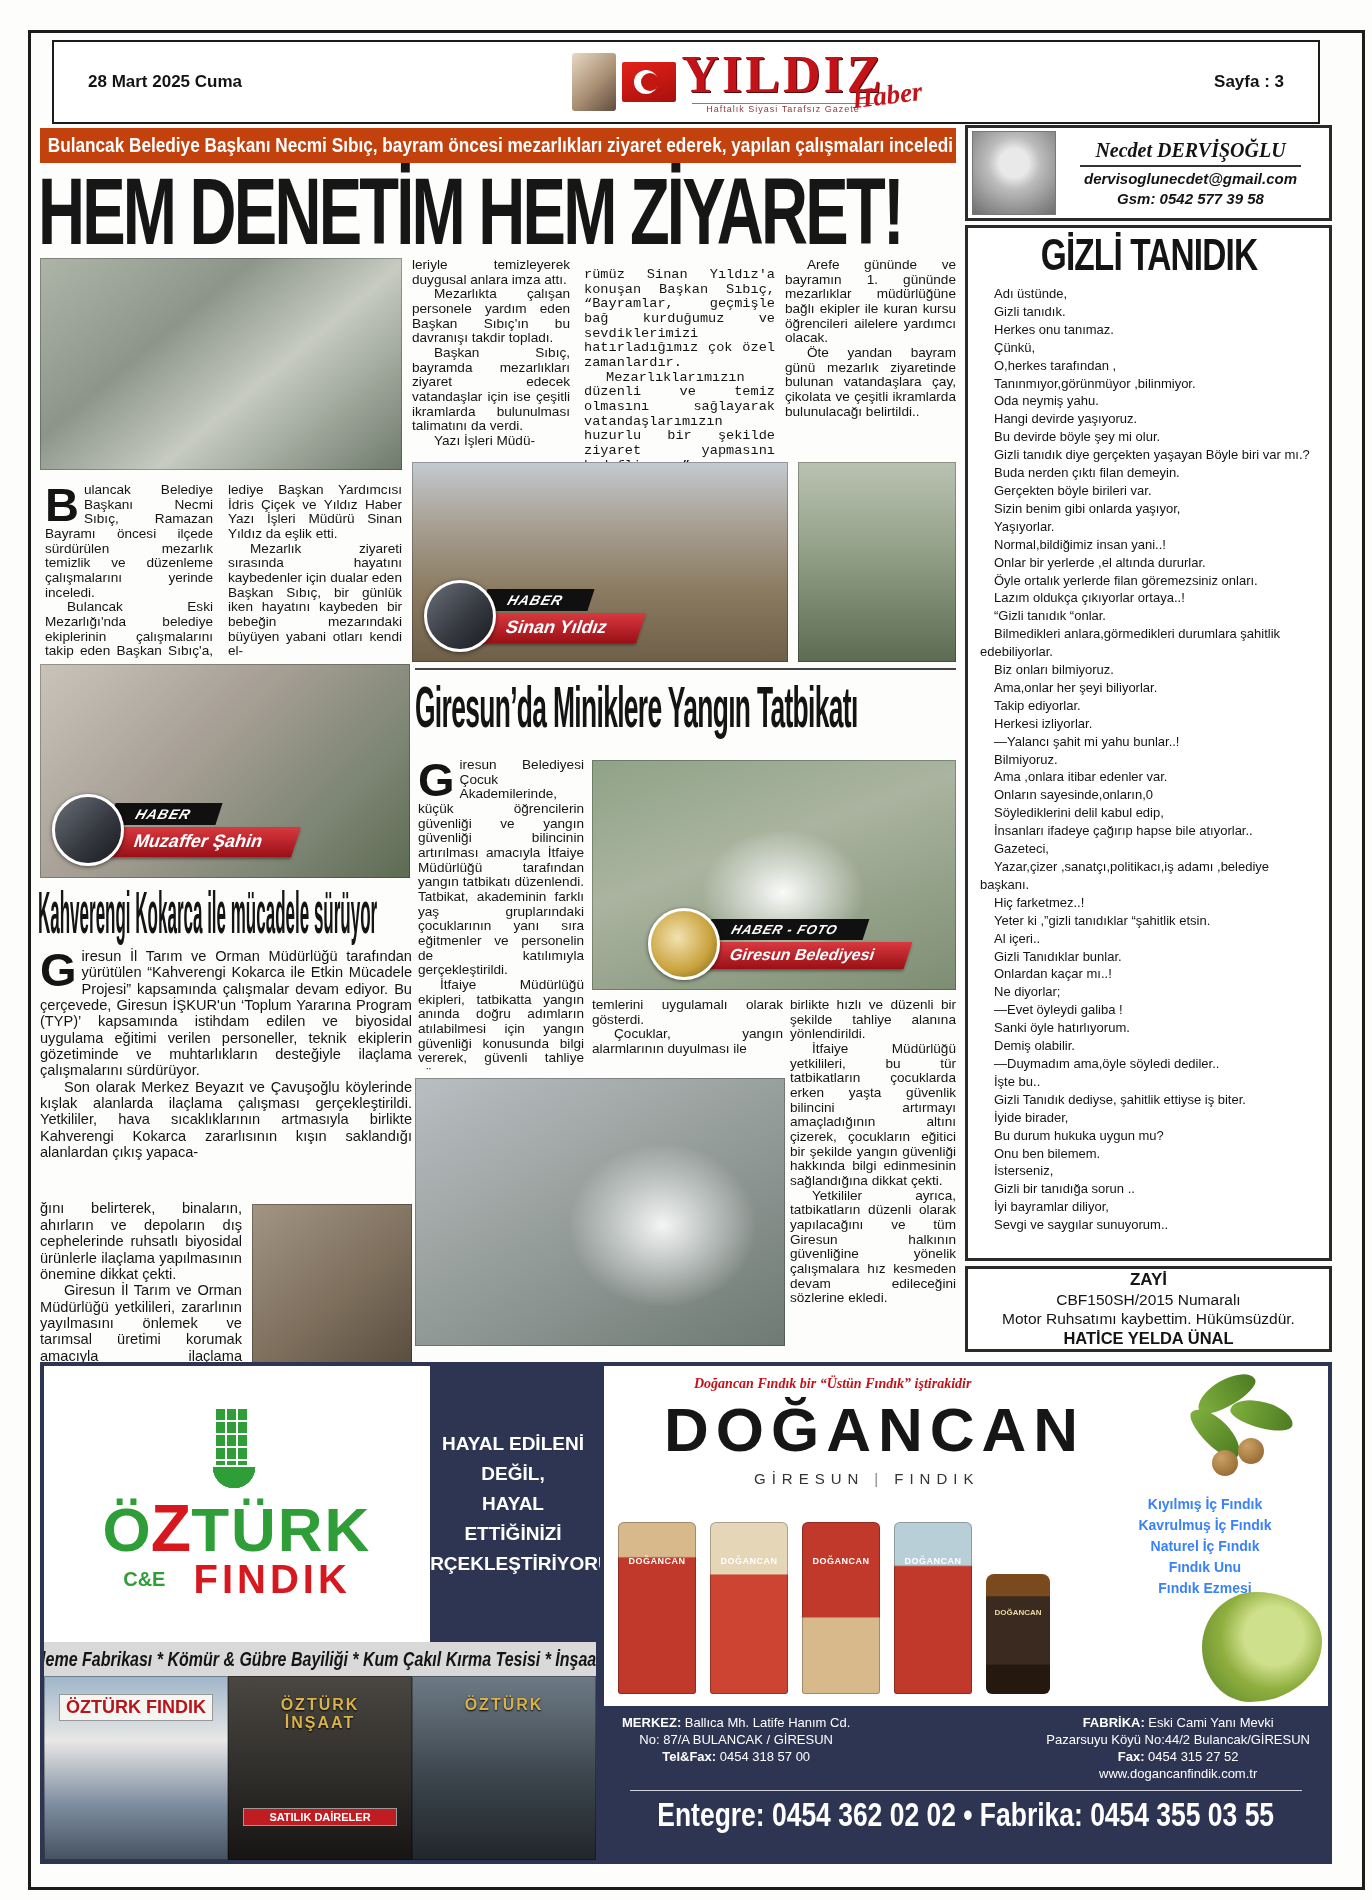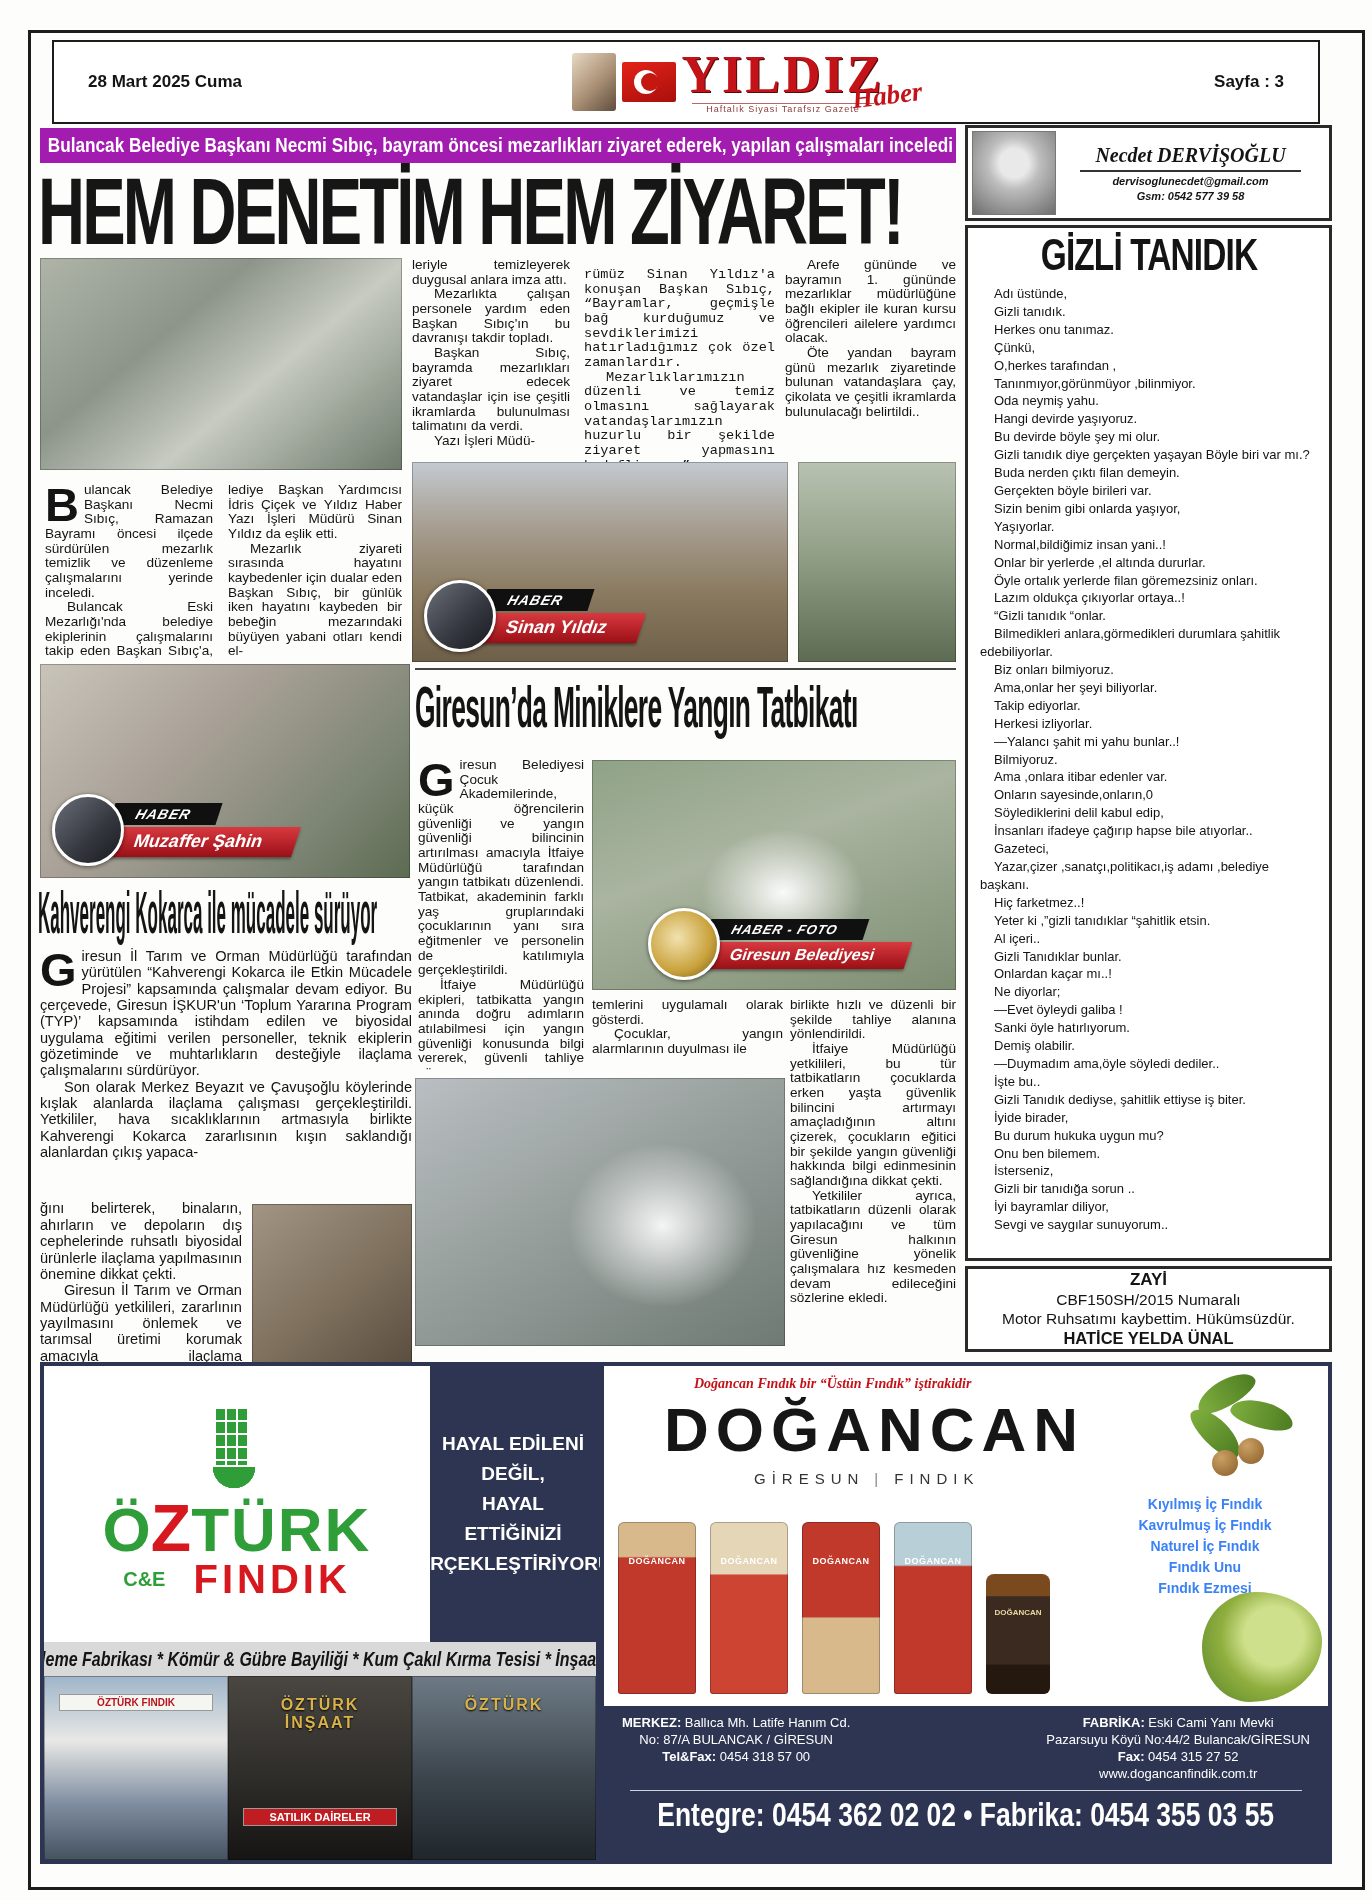--- a/index.html
+++ b/index.html
@@ -18,21 +18,21 @@
   .flag::before{content:"";position:absolute;left:12px;top:8px;width:24px;height:24px;border-radius:50%;background:#fff;}
   .flag::after{content:"";position:absolute;left:19px;top:11px;width:18px;height:18px;border-radius:50%;background:#c4170f;}
   .mast-text{display:flex;flex-direction:column;align-items:center;line-height:1;}
   .mast-name{font-family:"Liberation Serif",serif;font-weight:bold;font-size:52px;color:#c31218;
              letter-spacing:3px;text-shadow:1px 1px 0 #530b0b;}
   .mast-script{position:absolute;right:-38px;bottom:4px;font-family:"Liberation Serif",serif;font-style:italic;
                font-weight:bold;font-size:27px;color:#c31218;transform:rotate(-7deg);}
   .mast-sub{margin-top:2px;font-size:9px;letter-spacing:1px;color:#8d3d3d;border-top:1px solid #b66;padding:1px 14px;}
 
   
-  .kicker{left:40px;top:128px;width:916px;height:35px;background:#a21caf;color:#fff;display:flex;align-items:center;overflow:hidden;}
+  .kicker{left:40px;top:128px;width:916px;height:35px;background:#c2410c;color:#fff;display:flex;align-items:center;overflow:hidden;}
   .kicker span{display:inline-block;font-size:20px;font-weight:bold;white-space:nowrap;transform:scaleX(.86);transform-origin:left center;padding-left:9px;}
   .main-headline{left:38px;top:158px;width:920px;height:100px;overflow:visible;}
   .main-headline span{display:inline-block;font-size:70px;font-weight:bold;letter-spacing:-3px;white-space:nowrap;
                       transform:scale(.93,1.34);transform-origin:left top;color:#161616;}
 
   .photo{background:#9aa29a;box-shadow:inset 0 0 0 1px rgba(0,0,0,.25);}
   .ph-cem-main{left:40px;top:258px;width:362px;height:212px;
      background:linear-gradient(140deg,#aeb4a8 0%,#8d958a 35%,#c7cbc1 60%,#6e7a6c 100%);}
   .ph-dig{left:412px;top:462px;width:376px;height:200px;
      background:linear-gradient(180deg,#c3cad1 0%,#a9a195 30%,#8a7a60 65%,#6e5f49 100%);}
@@ -100,21 +100,21 @@
   .wrap-row .narrow{flex:0 0 202px;}
 
   
   .author-box{left:965px;top:125px;width:367px;height:96px;border:3px solid #2a2a2a;background:#fff;
               display:flex;align-items:center;box-sizing:border-box;padding:4px;}
   .author-photo{width:82px;height:82px;flex:0 0 82px;border:1px solid #777;
                 background:radial-gradient(circle at 50% 38%,#e9e9e9 0 22%,#bdbdbd 40%,#6d6d6d 100%);}
   .author-meta{flex:1;display:flex;flex-direction:column;align-items:center;gap:3px;}
   .author-name{font-family:"Liberation Serif",serif;font-style:italic;font-weight:bold;font-size:20px;}
   .author-rule{width:82%;border-top:2px solid #333;}
-  .author-mail,.author-gsm{font-style:italic;font-weight:bold;font-size:11px;}
+  .author-mail,.author-gsm{font-style:italic;font-weight:bold;font-size:15px;}
 
   .gizli-box{left:965px;top:225px;width:367px;height:1036px;border:3px solid #2a2a2a;background:#fff;
              box-sizing:border-box;padding:4px 12px;overflow:hidden;}
   .gizli-title{text-align:center;margin:2px 0 8px 0;}
   .gizli-title span{display:inline-block;font-size:38px;font-weight:bold;letter-spacing:-1px;transform:scale(.88,1.18);}
   .gz-line{font-size:13px;line-height:17.9px;text-indent:14px;}
 
   .zayi-box{left:965px;top:1266px;width:367px;height:86px;border:3px solid #2a2a2a;background:#fff;
             box-sizing:border-box;display:flex;flex-direction:column;align-items:center;justify-content:center;gap:1px;}
   .zayi-title{font-weight:bold;font-size:17px;}
@@ -144,21 +144,21 @@
   .hayal-line{color:#fff;font-weight:bold;font-size:19px;text-align:center;}
   .oz-tagline{position:absolute;left:0;top:276px;width:552px;height:34px;background:#d9d9d9;
               display:flex;align-items:center;justify-content:center;overflow:hidden;}
   .oz-tagline span{display:inline-block;font-size:20px;font-weight:bold;font-style:italic;white-space:nowrap;transform:scaleX(.80);}
   .oz-photos{position:absolute;left:0;top:310px;width:552px;height:184px;display:flex;}
   .oz-ph{flex:1;position:relative;box-shadow:inset 0 0 0 1px rgba(0,0,0,.3);}
   .oz-ph1{background:linear-gradient(180deg,#9fb5c9 0%,#e8e8e6 35%,#7e8ca0 70%,#45525f 100%);}
   .oz-ph2{background:linear-gradient(180deg,#4a4742 0%,#2c2a27 60%,#171513 100%);}
   .oz-ph3{background:linear-gradient(180deg,#6d7a85 0%,#3c454d 55%,#20262b 100%);}
   .oz-sign{position:absolute;left:8%;right:8%;top:18px;background:#f5f5f2;color:#b7151c;font-weight:bold;
-           font-size:10px;text-align:center;padding:2px 0;border:1px solid #999;}
+           font-size:18px;text-align:center;padding:2px 0;border:1px solid #999;}
   .oz-sign.gold{background:transparent;border:none;color:#d9b24a;font-size:16px;letter-spacing:2px;text-shadow:0 1px 2px #000;}
   .oz-sign.red-s{top:auto;bottom:34px;background:#c01d23;color:#fff;font-size:11px;}
 
   .right-ad{left:600px;top:1362px;width:732px;height:502px;border:4px solid #2e3552;background:#fff;box-sizing:border-box;}
   .dg-white{position:absolute;left:0;top:0;width:724px;height:340px;overflow:hidden;}
   .dg-script{position:absolute;left:90px;top:10px;font-family:"Liberation Serif",serif;font-style:italic;
              font-weight:bold;font-size:14px;color:#c31218;}
   .dg-name{position:absolute;left:60px;top:28px;font-size:62px;font-weight:bold;letter-spacing:7px;color:#161616;}
   .dg-sub{position:absolute;left:150px;top:104px;font-size:15px;letter-spacing:6px;color:#333;}
   .dg-sub b{font-weight:normal;padding:0 10px;color:#888;}

